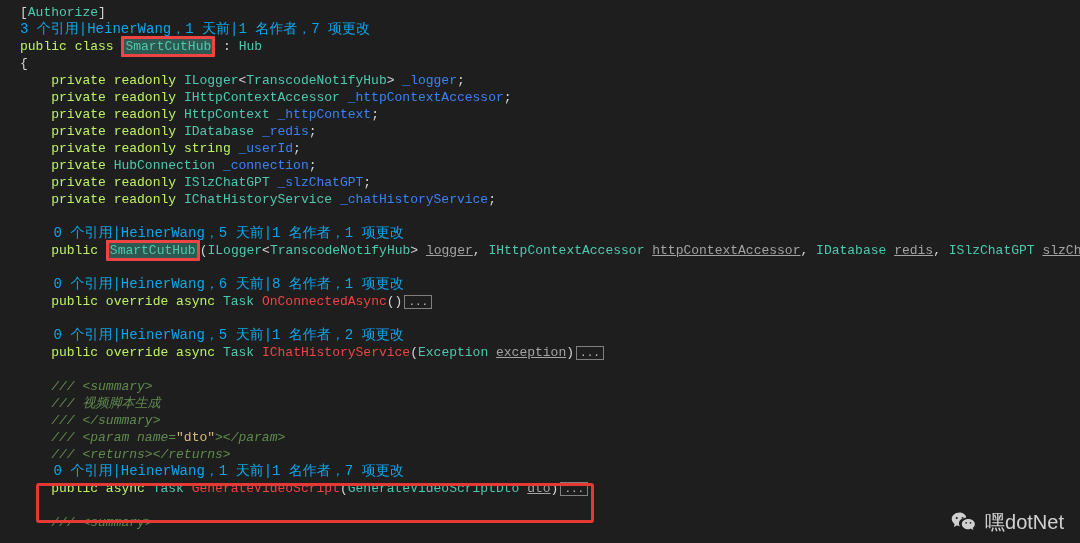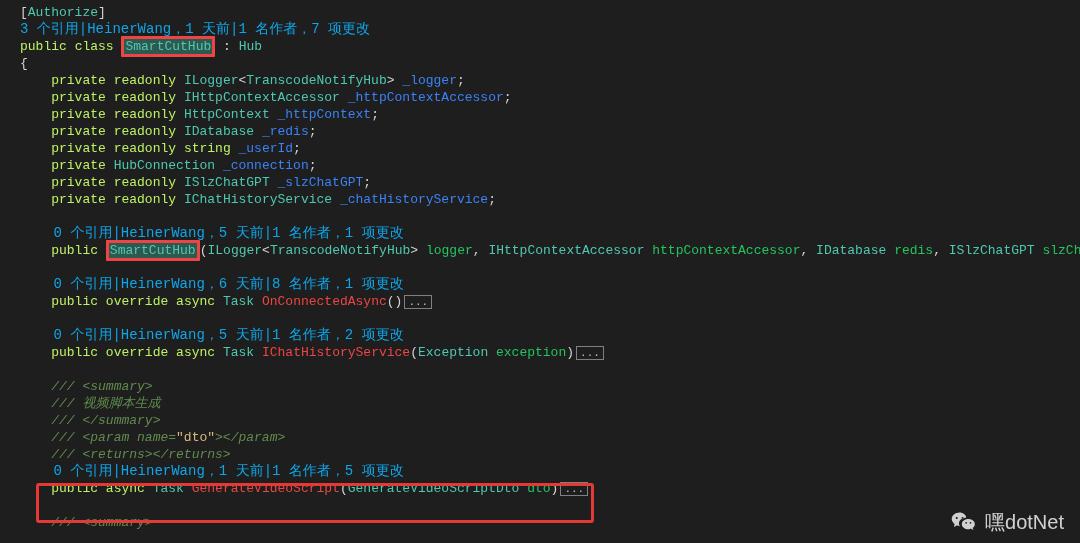--- a/index.html
+++ b/index.html
@@ -17,21 +17,21 @@
   }
   .line { white-space: pre; padding-left: 20px; }
   .tok-kw { color: #bef264; }
   .tok-type { color: #4ec9b0; }
   .tok-method { color: #ef4444; }
   .tok-var { color: #3b82f6; }
   .tok-comment { color: #608b4e; font-style: italic; }
   .tok-punc { color: #d4d4d4; }
   .tok-str { color: #d7ba7d; }
   .codelens { color: #0ea5e9; font-size: 14px; }
-  .tok-param { color: #22c55e; }
+  .tok-param { color: #a3a3a3; text-decoration: underline; }
   .highlight-class {
     background-color: rgba(78,201,176,0.35);
     border: 3px solid #ef4444;
     padding: 0 1px;
     border-radius: 1px;
   }
   .fold-box {
     border: 1px solid #808080;
     color: #c0c0c0;
     padding: 0 3px;
@@ -112,21 +112,21 @@
 <div class="line">    <span class="tok-kw">public</span> <span class="tok-kw">override</span> <span class="tok-kw">async</span> <span class="tok-type">Task</span> <span class="tok-method">IChatHistoryService</span><span class="tok-punc">(</span><span class="tok-type">Exception</span> <span class="tok-param">exception</span><span class="tok-punc">)</span><span class="fold-box">...</span></div>
 
 <div class="line"> </div>
 
 <div class="line">    <span class="tok-comment">/// &lt;summary&gt;</span></div>
 <div class="line">    <span class="tok-comment">/// 视频脚本生成</span></div>
 <div class="line">    <span class="tok-comment">/// &lt;/summary&gt;</span></div>
 <div class="line">    <span class="tok-comment">/// &lt;param name=</span><span class="tok-str">"dto"</span><span class="tok-comment">&gt;&lt;/param&gt;</span></div>
 <div class="line">    <span class="tok-comment">/// &lt;returns&gt;&lt;/returns&gt;</span></div>
 
-<div class="line codelens">    <span>0 个引用|HeinerWang，1 天前|1 名作者，5 项更改</span></div>
+<div class="line codelens">    <span>0 个引用|HeinerWang，1 天前|1 名作者，7 项更改</span></div>
 
 <div class="line">    <span class="tok-kw">public</span> <span class="tok-kw">async</span> <span class="tok-type">Task</span> <span class="tok-method">GenerateVideoScript</span><span class="tok-punc">(</span><span class="tok-type">GenerateVideoScriptDto</span> <span class="tok-param">dto</span><span class="tok-punc">)</span><span class="fold-box">...</span></div>
 
 <div class="line"> </div>
 
 <div class="line">    <span class="tok-comment">/// &lt;summary&gt;</span></div>
 
 <div class="red-box" style="left:36px; top:483px; width:558px; height:40px;"></div>
 
 <div class="watermark">

